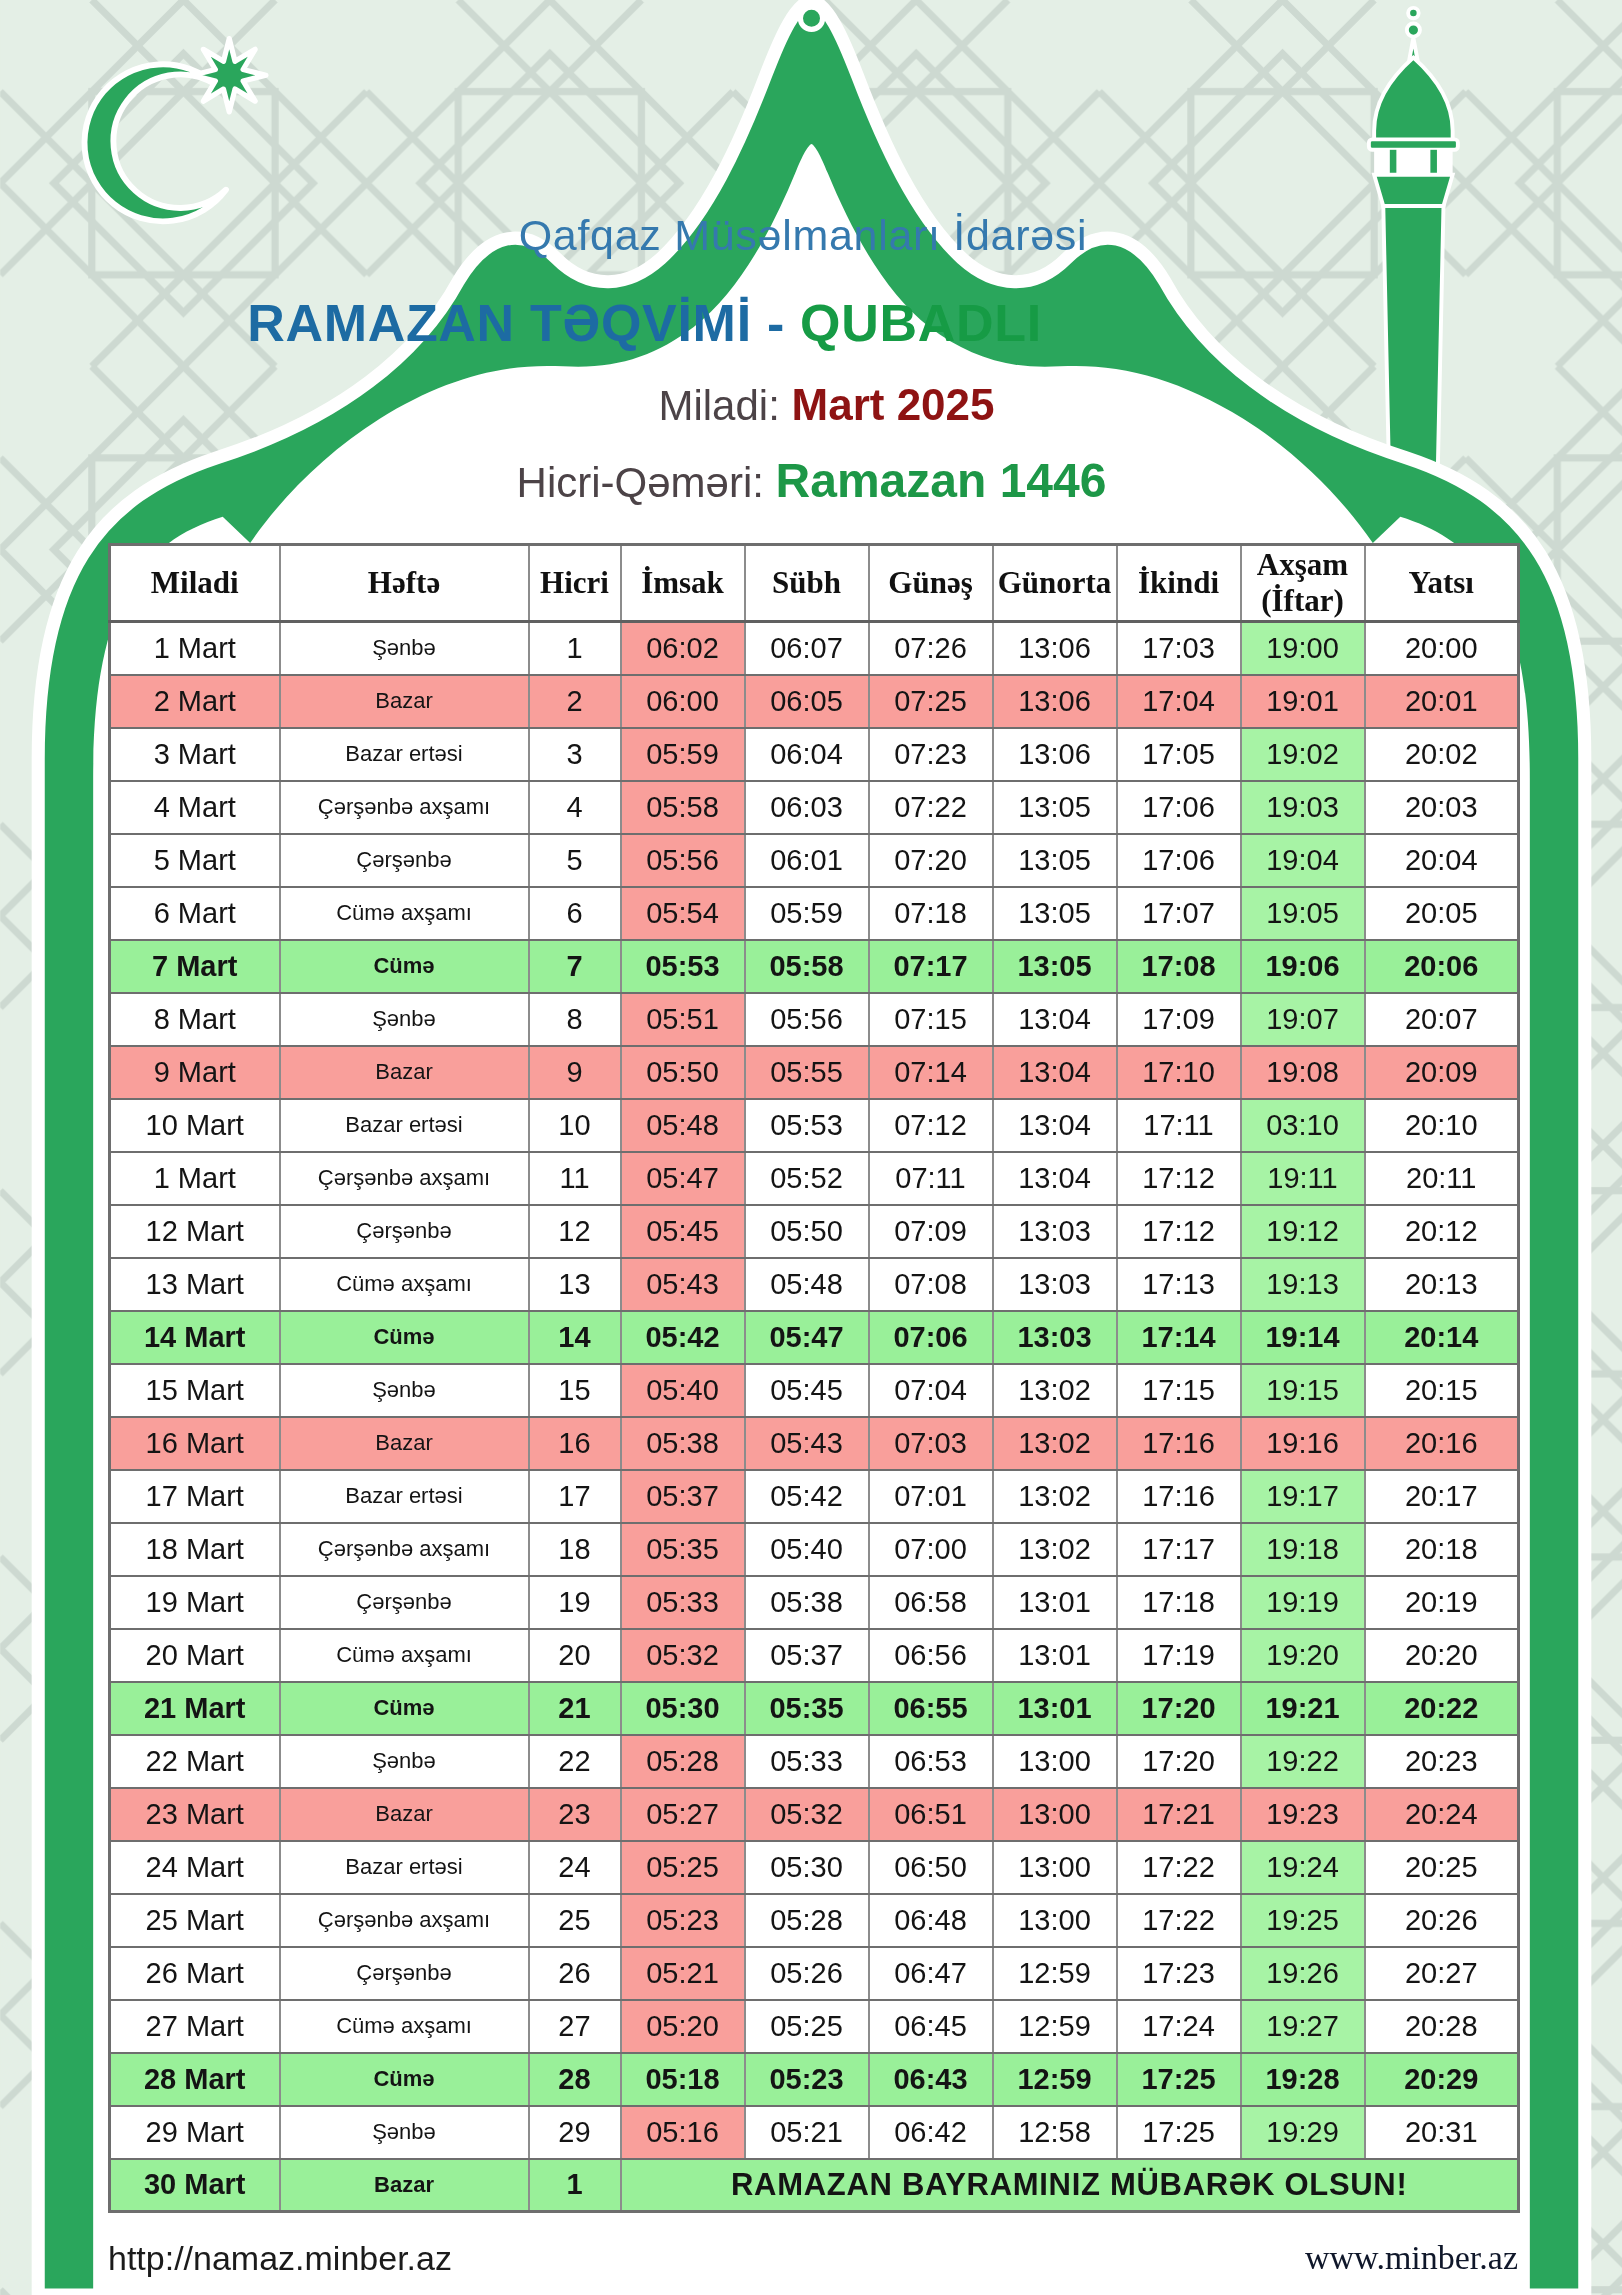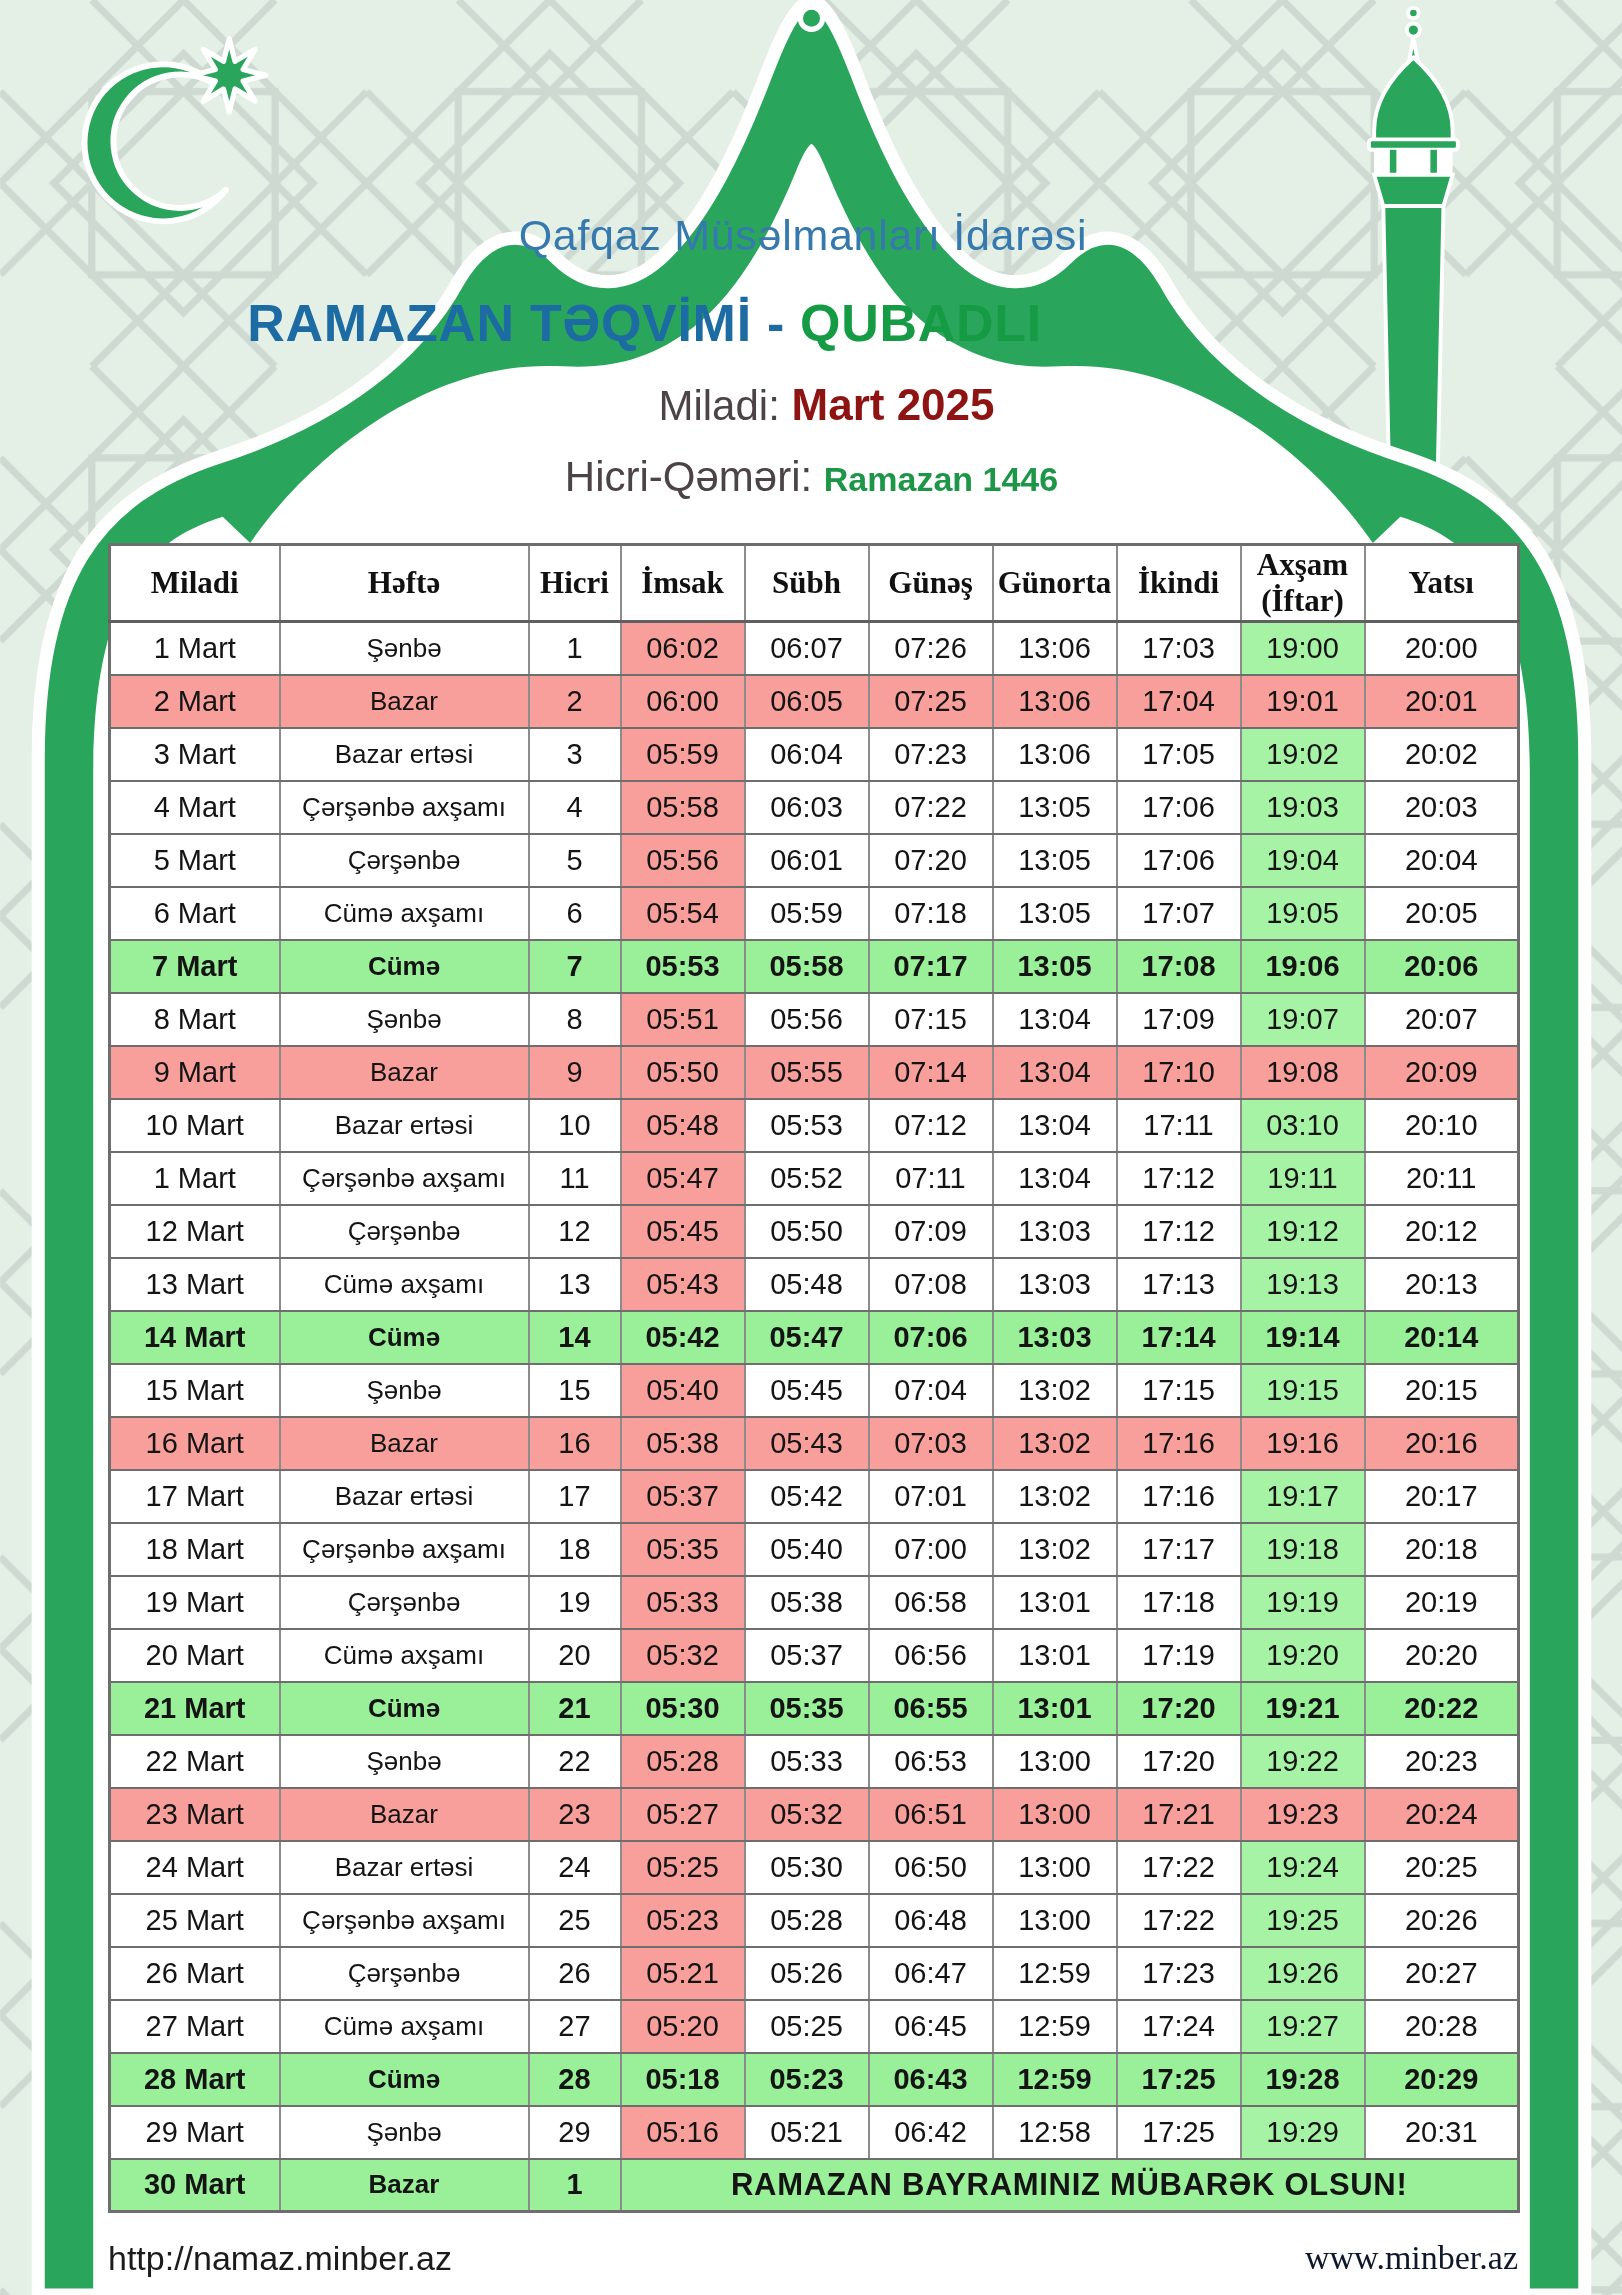--- a/index.html
+++ b/index.html
@@ -10,33 +10,33 @@
 
   .org-title{position:absolute;top:211px;left:0;width:1606px;text-align:center;
              font-size:43px;font-weight:400;color:#3579ae;letter-spacing:0.7px;}
   .main-title{position:absolute;top:293px;left:0;width:1289px;text-align:center;
               font-size:52px;font-weight:700;color:#1d6ba3;letter-spacing:0.7px;}
   .main-title .city{color:#169b45;}
   .sub-line{position:absolute;left:0;width:1623px;text-align:center;font-size:42px;color:#4c4347;}
   .sub-line.miladi{top:380px;padding-left:15px;}
   .sub-line.hicri{top:453px;}
   .sub-line .val-red{color:#8e1313;font-weight:700;font-size:44px;}
-  .sub-line .val-green{color:#1d9747;font-weight:700;font-size:34px;}
+  .sub-line .val-green{color:#1d9747;font-weight:700;font-size:48px;}
 
   table.tq{position:absolute;left:108px;top:543px;width:1410px;border-collapse:collapse;
            table-layout:fixed;border:3.3px solid #6e6e6e;background:#404040;}
   .tq th{font-family:"Liberation Serif",serif;font-weight:700;font-size:31px;color:#111;
          border:2px solid #8c8c8c;border-top:3.3px solid #6e6e6e;border-bottom:3.3px solid #606060;
          background:#ffffff;padding:0;line-height:1.15;}
   .tq thead tr{height:77px;}
   .tq tbody tr{height:53px;}
   .tq td{font-size:29px;color:#141414;text-align:center;padding:0;
          border-left:2px solid #8c8c8c;border-right:2px solid #8c8c8c;
          border-top:2.6px solid #6e6e6e;border-bottom:2.6px solid #6e6e6e;background:#ffffff;}
-  .tq td.c-hefte{font-size:26px;}
+  .tq td.c-hefte{font-size:22px;}
   .tq tr.sunday td{background:#f99f9b;}
   .tq tr.friday td{background:#99f099;font-weight:700;}
   .tq td.c-imsak{background:#f99f9b;}
   .tq td.c-aksam{background:#a7f3a5;}
   .tq tr.holiday td{background:#99f099;font-weight:700;}
   .tq td.c-msg{font-size:31px;font-weight:700;letter-spacing:0.7px;}
 
   .footer-left{position:absolute;left:108px;top:2239px;font-family:Liberation Sans, sans-serif;
                font-size:34px;color:#1b1b1b;}
   .footer-right{position:absolute;right:105px;top:2239px;font-family:"Liberation Serif",serif;

